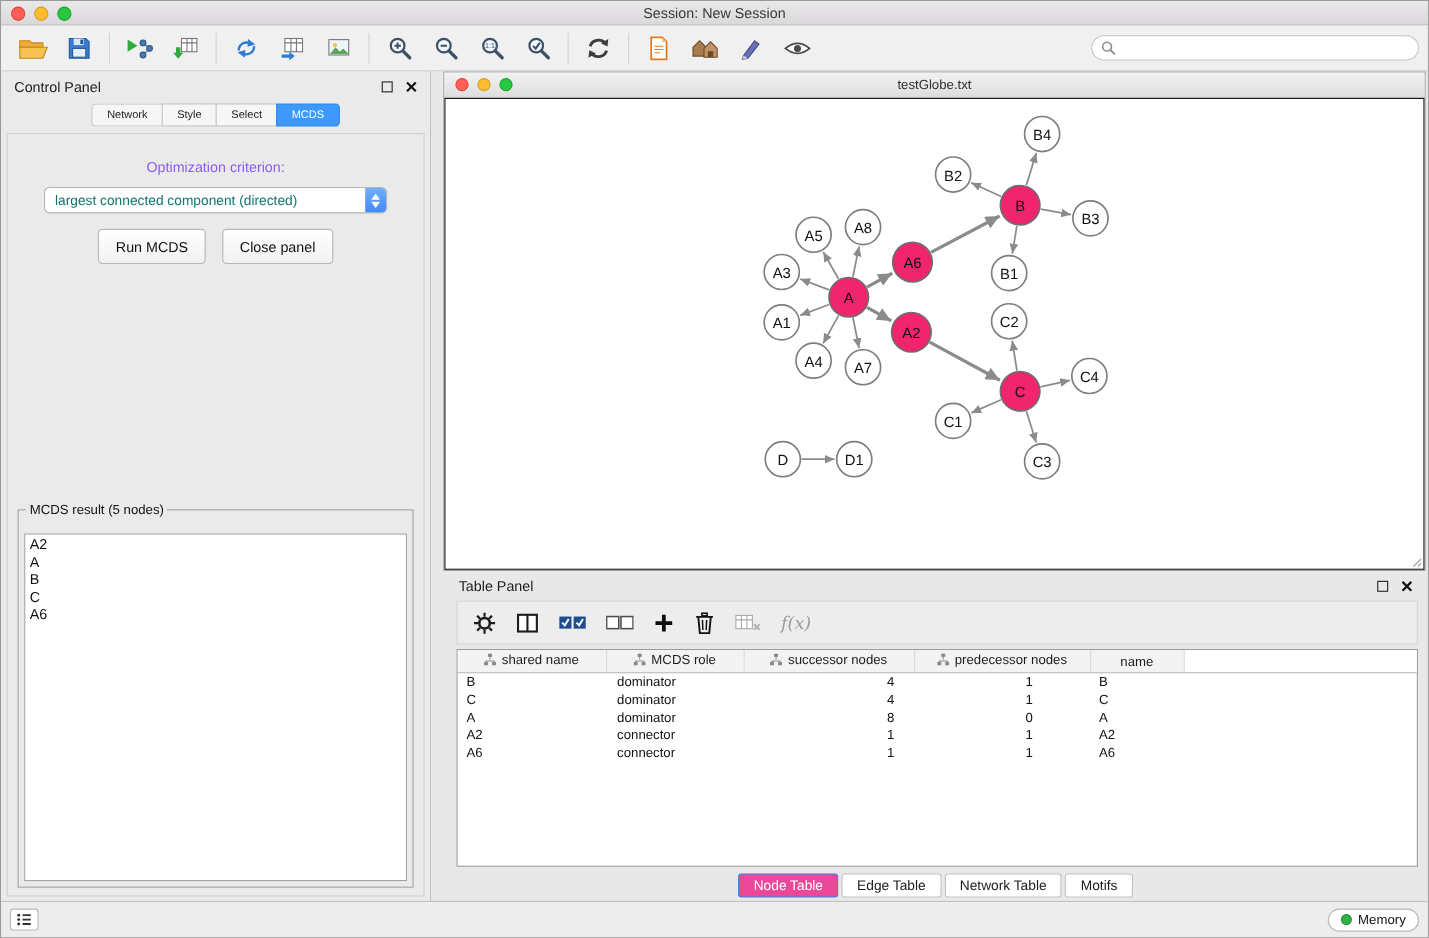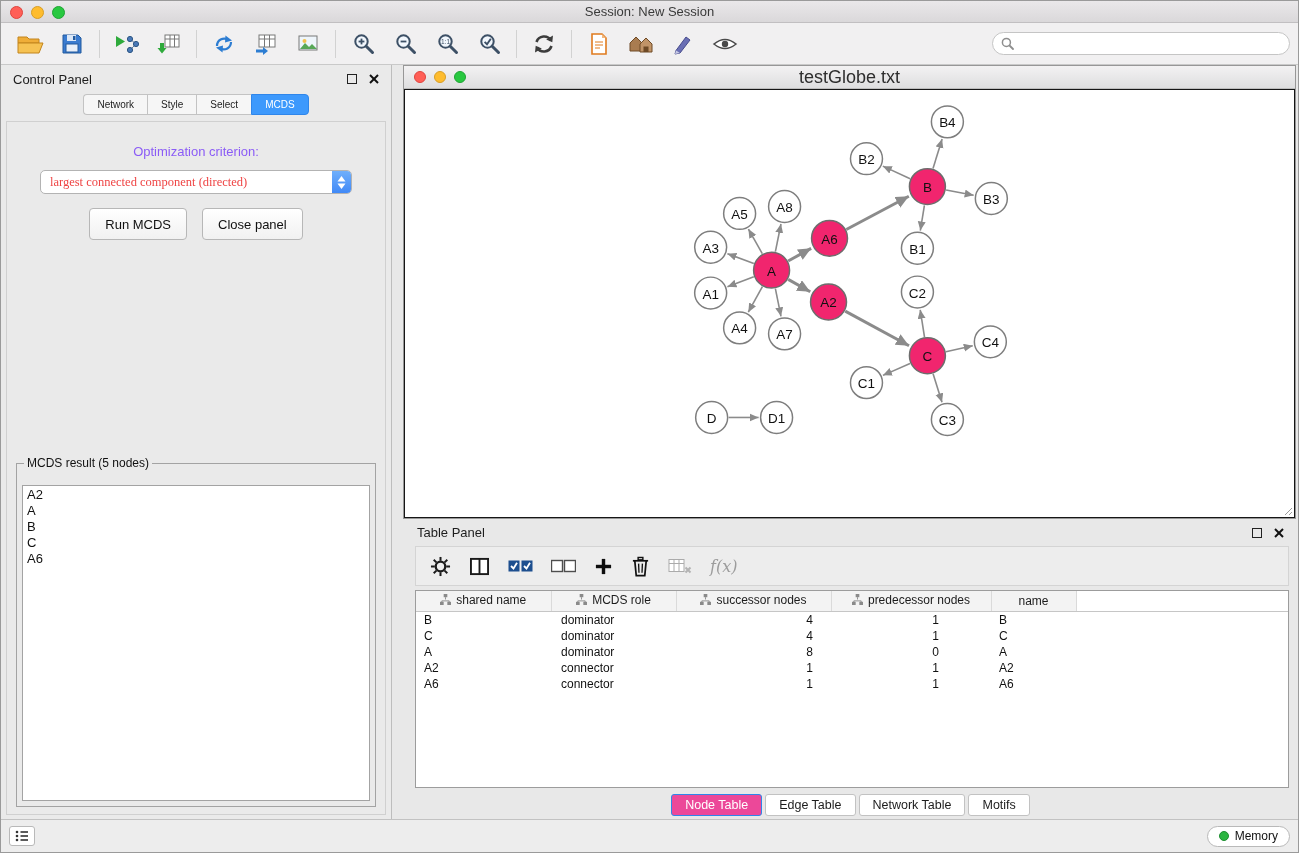--- a/index.html
+++ b/index.html
@@ -43,21 +43,21 @@
   .ctab { font-size:10px; padding:4px 13px; color:#1d1d1d; background:#f6f6f6; border:1px solid #c3c3c3;
           border-right:none; cursor:pointer; }
   .ctab:first-child { border-radius:4px 0 0 4px; }
   .ctab:last-child { border-right:1px solid #c3c3c3; border-radius:0 4px 4px 0; }
   .ctab.active { background:#3d99fc; color:#fff; border-color:#2f86ea; }
 
   .cp-body { flex:1; margin:0 5px 6px; border:1px solid #d0d0d0; position:relative; padding-top:22px; }
   .opt-label { text-align:center; font-size:13px; color:#8b5cf6; }
   .dropdown { margin:11px auto 0; width:312px; height:24px; background:#fff; border:1px solid #b3b3b3;
               border-radius:5px; display:flex; align-items:center; cursor:pointer; overflow:hidden; }
-  .dd-value { font-size:12.5px; color:#ef4444; padding-left:9px; flex:1; white-space:nowrap; overflow:hidden;font-family:Liberation Serif, serif; }
+  .dd-value { font-size:12.5px; color:#0f766e; padding-left:9px; flex:1; white-space:nowrap; overflow:hidden; }
   .dd-stepper { width:19px; height:24px; background:linear-gradient(#72b1fb,#3f88f7);
                 display:flex; flex-direction:column; align-items:center; justify-content:center; gap:1px;
                 border-radius:0 4px 4px 0; }
   .btn-row { display:flex; justify-content:center; gap:15px; margin-top:14px; }
   .mbtn { height:32px; padding:0 15px; font-size:13px; color:#111; background:linear-gradient(#ffffff,#f1f1f1);
           border:1px solid #b7b7b7; border-radius:4px; cursor:pointer; }
 
   .result-box { position:absolute; left:9px; right:9px; top:334px; bottom:7px;
                 border:1px solid #a3a3a3; padding:3px; }
   .result-box legend { font-size:12px; color:#111; padding:0 3px; margin-left:4px; }
@@ -68,21 +68,21 @@
   
   .right-col { flex:1; display:flex; flex-direction:column; padding-left:11px; background:#e8e8e8; min-width:0; }
 
   
   .network-window { height:454px; flex:0 0 454px; margin-right:2px; border:1px solid #979797;
                     background:#fff; display:flex; flex-direction:column; position:relative; }
   .inner-titlebar { height:23px; background:linear-gradient(#f3f2f3,#dededf); border-bottom:1px solid #bdbdbd;
                     display:flex; align-items:center; position:relative; flex:0 0 23px; }
   .inner-titlebar .traffic { top:5px; left:10px; }
   .inner-titlebar .tl { width:12px; height:12px; }
-  .inner-title { flex:1; text-align:center; font-size:18px; color:#2e2e2e; }
+  .inner-title { flex:1; text-align:center; font-size:12px; color:#2e2e2e; }
   .network-canvas { flex:1; position:relative; background:#fff; border:1px solid #161616; overflow:hidden; }
   .network-canvas svg.graph { position:absolute; inset:0; width:100%; height:100%; }
   .resize-grip { position:absolute; right:1px; bottom:1px; }
 
   
   .table-panel { flex:1; display:flex; flex-direction:column; min-height:0; }
   .table-panel .panel-header { padding:0 14px; height:27px; }
   .table-toolbar { height:40px; flex:0 0 40px; margin:0 9px 0 12px; border:1px solid #d4d4d4;
                    background:#ededed; display:flex; align-items:center; gap:18px; padding:0 14px; }
   .ttbtn { background:none; border:none; cursor:pointer; display:flex; align-items:center; }

